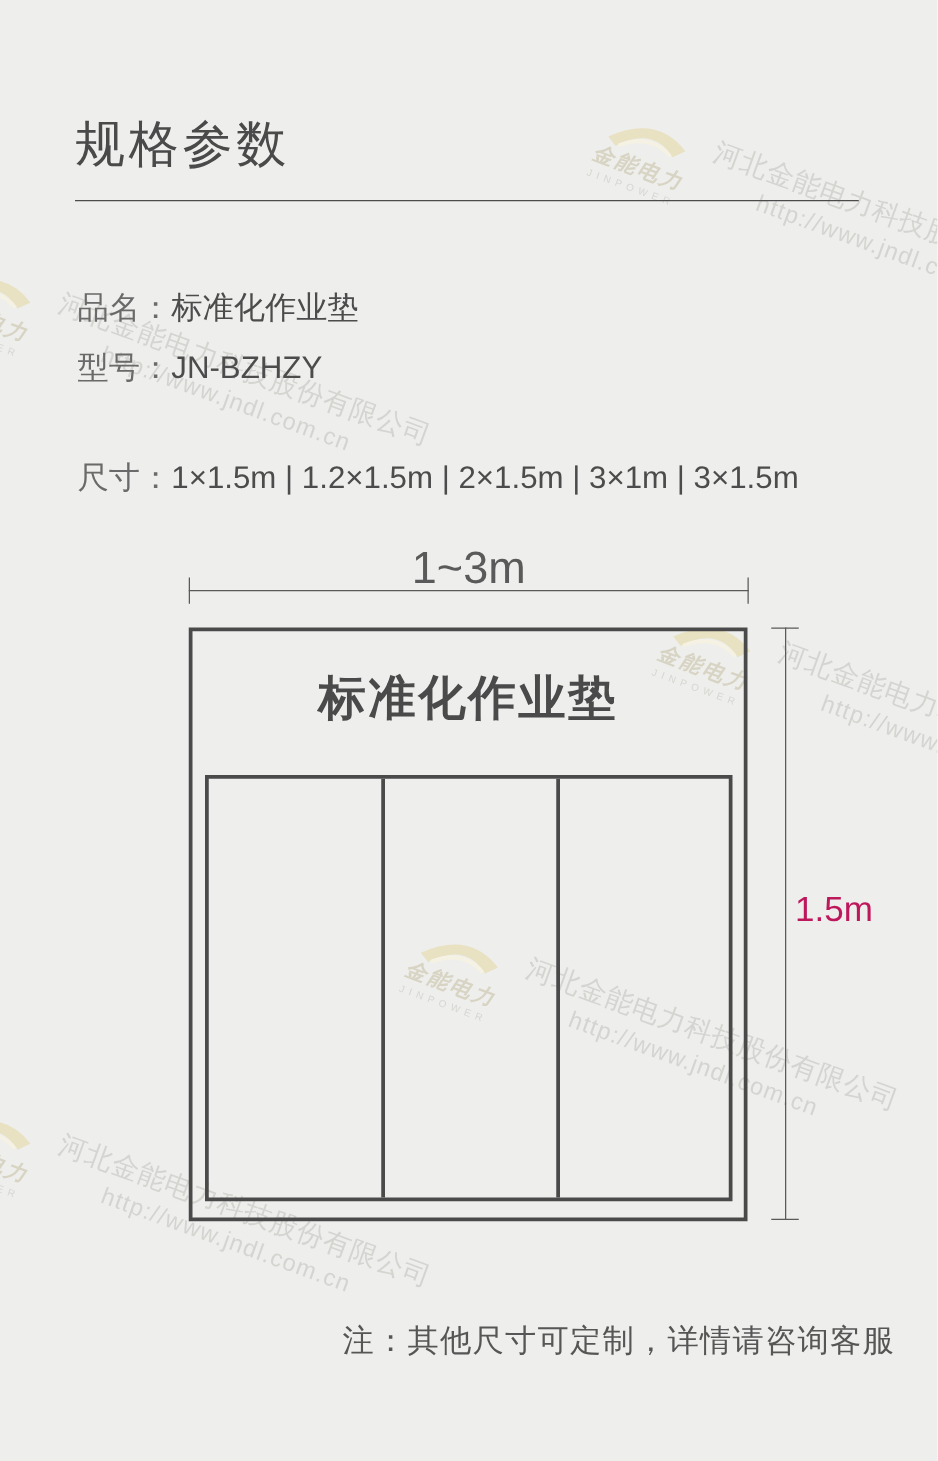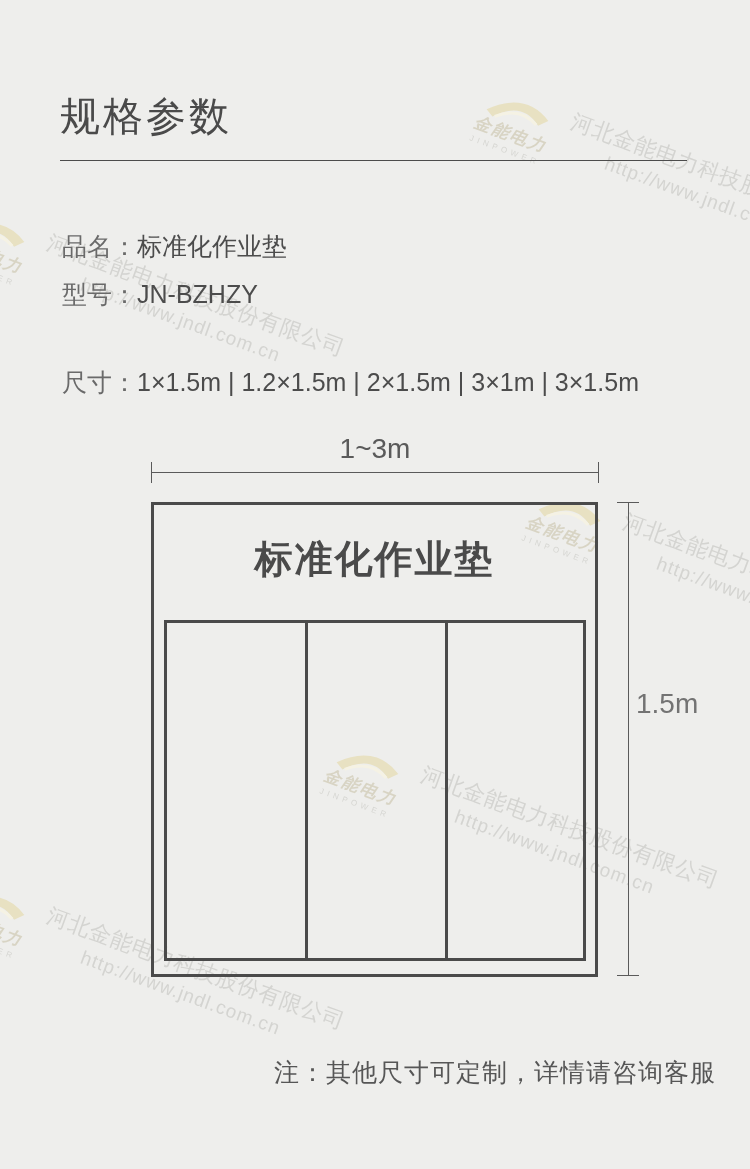--- a/index.html
+++ b/index.html
@@ -46,21 +46,21 @@
   .spec-row { position:absolute; left:62px; font-size:25px; line-height:1.2; }
   .spec-row-1 { top:231px; }
   .spec-row-2 { top:279px; }
   .spec-row-3 { top:327px;margin-top:40px; }
   .spec-label { color:#6a6a6a; }
   .spec-value { color:#4c4c4c; }
 
   
   .dim-h-label {
     position:absolute; left:151px; top:433px; width:448px;
-    text-align:center; font-size:28px; color:#5a5a5a;
+    text-align:center; font-size:36px; color:#5a5a5a;
   }
   .dim-h-line { position:absolute; left:151px; top:472px; width:448px; height:1px; background:#5a5a5a; }
   .dim-h-tick { position:absolute; top:462px; width:1px; height:21px; background:#5a5a5a; }
   .dim-h-tick-left  { left:151px; }
   .dim-h-tick-right { left:598px; }
 
   .mat-outer {
     position:absolute; left:151px; top:502px; width:447px; height:475px;
     border:3px solid #4a4a4a; box-sizing:border-box;
   }
@@ -73,21 +73,21 @@
     border:3px solid #4a4a4a; box-sizing:border-box;
   }
   .mat-divider { position:absolute; top:0; bottom:0; width:3px; background:#4a4a4a; }
   .mat-divider-1 { left:138px; }
   .mat-divider-2 { left:278px; }
 
   .dim-v-line { position:absolute; left:628px; top:502px; width:1px; height:474px; background:#5a5a5a; }
   .dim-v-tick { position:absolute; left:617px; width:22px; height:1px; background:#5a5a5a; }
   .dim-v-tick-top { top:502px; }
   .dim-v-tick-bottom { top:975px; }
-  .dim-v-label { position:absolute; left:636px; top:688px; font-size:28px; color:#737373; }
+  .dim-v-label { position:absolute; left:636px; top:712px; font-size:28px; color:#be185d; }
 
   .note {
     position:absolute; left:0; top:1056px; width:716px;
     text-align:right; font-size:25px; color:#565656; letter-spacing:1px;
   }
 </style>
 </head>
 <body>
 
 <div class="page">

